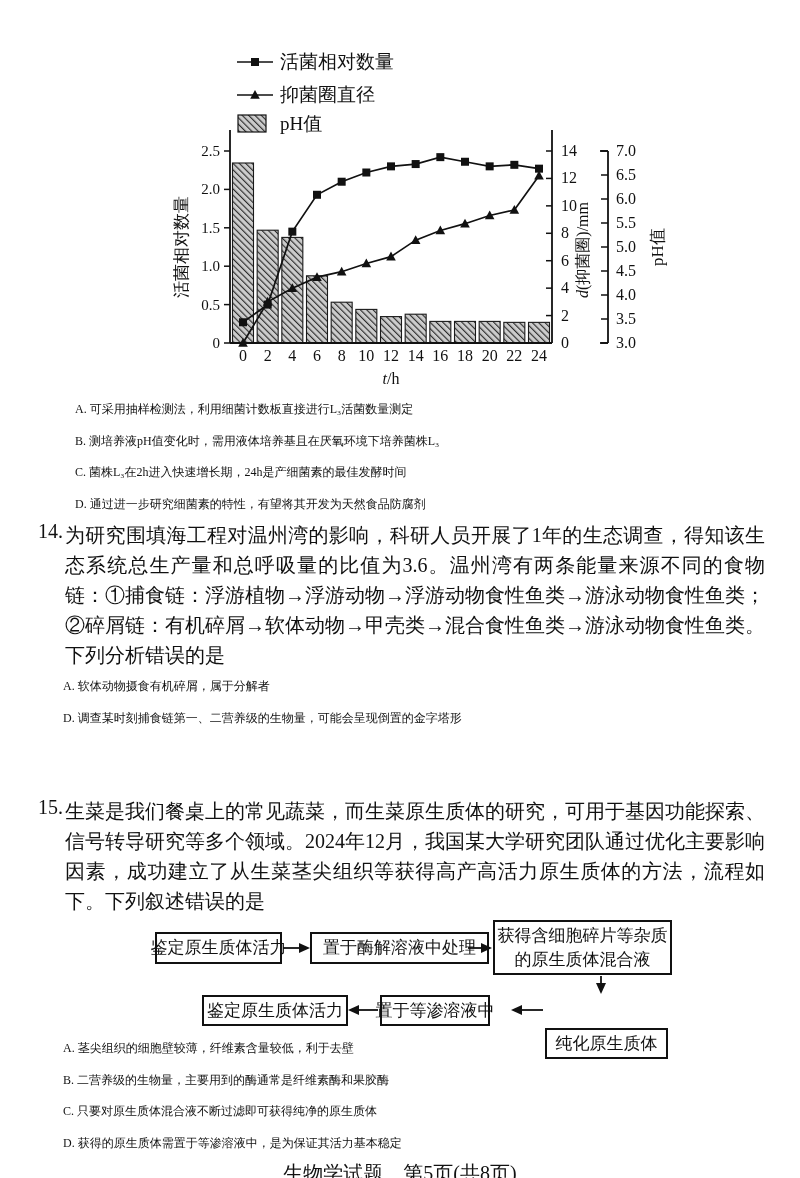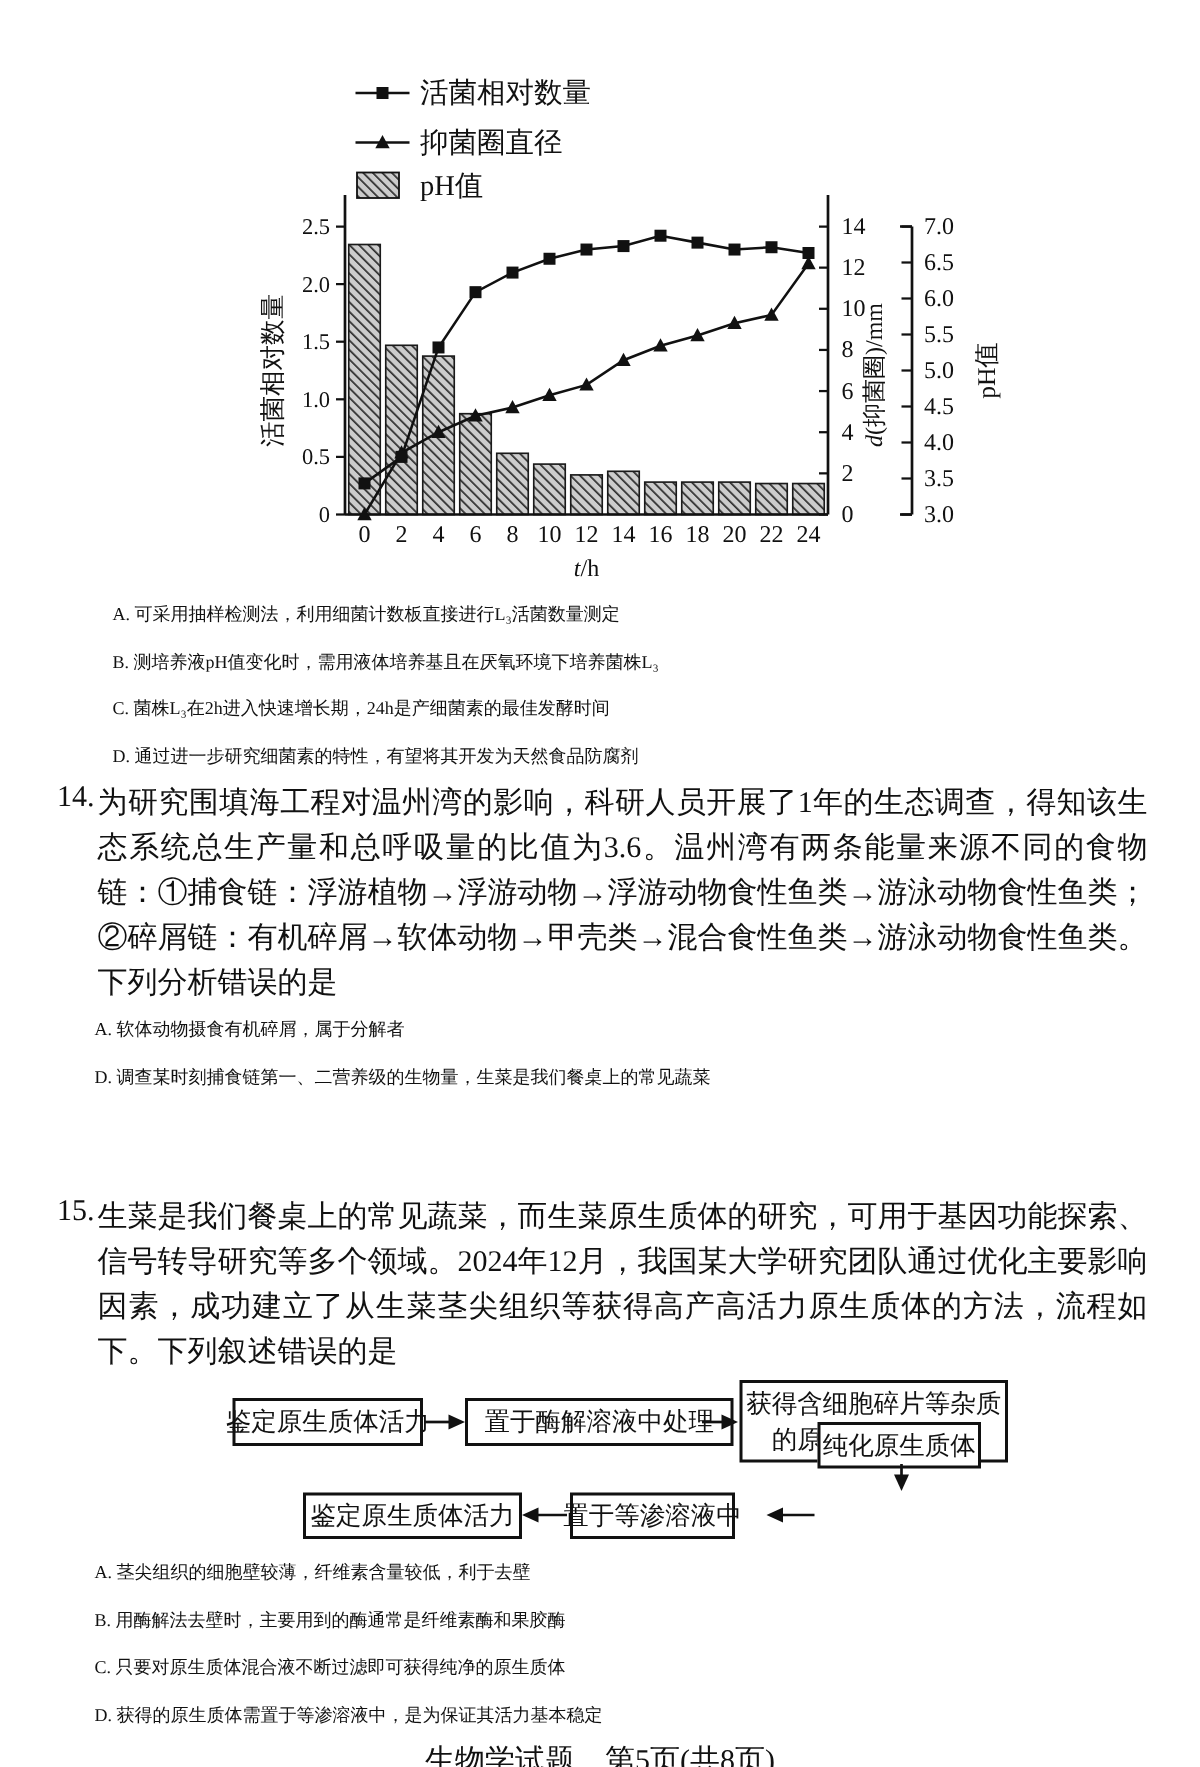--- a/index.html
+++ b/index.html
@@ -162,32 +162,32 @@
   <div class="opt">C. 菌株L₃在2h进入快速增长期，24h是产细菌素的最佳发酵时间</div>
   <div class="opt">D. 通过进一步研究细菌素的特性，有望将其开发为天然食品防腐剂</div>
 </div>
 
 <div class="qsection" style="left:38px;top:520px;width:727px;">
   <span class="qnum">14.</span>
   <div class="qbody">为研究围填海工程对温州湾的影响，科研人员开展了1年的生态调查，得知该生态系统总生产量和总呼吸量的比值为3.6。温州湾有两条能量来源不同的食物链：①捕食链：浮游植物→浮游动物→浮游动物食性鱼类→游泳动物食性鱼类；②碎屑链：有机碎屑→软体动物→甲壳类→混合食性鱼类→游泳动物食性鱼类。下列分析错误的是</div>
 </div>
 <div class="optblock" style="left:63px;top:671px;width:702px;">
   <div class="opt">A. 软体动物摄食有机碎屑，属于分解者</div>
-  <div class="opt">D. 调查某时刻捕食链第一、二营养级的生物量，生菜是我们餐桌上的常见蔬菜</div>
+  <div class="opt">D. 调查某时刻捕食链第一、二营养级的生物量，可能会呈现倒置的金字塔形</div>
 </div>
 
 <div class="qsection" style="left:38px;top:796px;width:727px;">
   <span class="qnum">15.</span>
   <div class="qbody">生菜是我们餐桌上的常见蔬菜，而生菜原生质体的研究，可用于基因功能探索、信号转导研究等多个领域。2024年12月，我国某大学研究团队通过优化主要影响因素，成功建立了从生菜茎尖组织等获得高产高活力原生质体的方法，流程如下。下列叙述错误的是</div>
 </div>
 
 <div class="fbox nowrap" style="left:155px;top:932px;width:127px;height:32px;">鉴定原生质体活力</div>
 <div class="fbox nowrap" style="left:310px;top:932px;width:179px;height:32px;">置于酶解溶液中处理</div>
 <div class="fbox" style="left:493px;top:920px;width:179px;height:55px;">获得含细胞碎片等杂质的原生质体混合液</div>
-<div class="fbox nowrap" style="left:545px;top:948px;width:109px;height:31px;">纯化原生质体</div>
+<div class="fbox nowrap" style="left:545px;top:1028px;width:123px;height:31px;">纯化原生质体</div>
 <div class="fbox nowrap" style="left:380px;top:995px;width:110px;height:31px;">置于等渗溶液中</div>
 <div class="fbox nowrap" style="left:202px;top:995px;width:146px;height:31px;">鉴定原生质体活力</div>
 
 <svg id="arrow-layer" viewBox="0 0 800 1178">
   <g stroke="#111" stroke-width="1.8" fill="#111">
     <g>
       <line x1="283" y1="948" x2="303" y2="948"></line>
         <path d="M310 948 L299 943 L299 953 Z" stroke="none"></path>
     </g>
     <g>
@@ -204,18 +204,18 @@
     </g>
     <g>
       <line x1="378" y1="1010" x2="355" y2="1010"></line>
         <path d="M348 1010 L359 1005 L359 1015 Z" stroke="none"></path>
     </g>
   </g>
 </svg>
 
 <div class="optblock" style="left:63px;top:1033px;width:702px;">
   <div class="opt">A. 茎尖组织的细胞壁较薄，纤维素含量较低，利于去壁</div>
-  <div class="opt">B. 用酶解法去壁时，主要用到的酶通常是纤维素酶和果胶酶</div>
+  <div class="opt">B. 二营养级的生物量，主要用到的酶通常是纤维素酶和果胶酶</div>
   <div class="opt">C. 只要对原生质体混合液不断过滤即可获得纯净的原生质体</div>
   <div class="opt">D. 获得的原生质体需置于等渗溶液中，是为保证其活力基本稳定</div>
 </div>
 
 <div id="page-footer">生物学试题　第5页(共8页)</div>
 
 </body></html>

